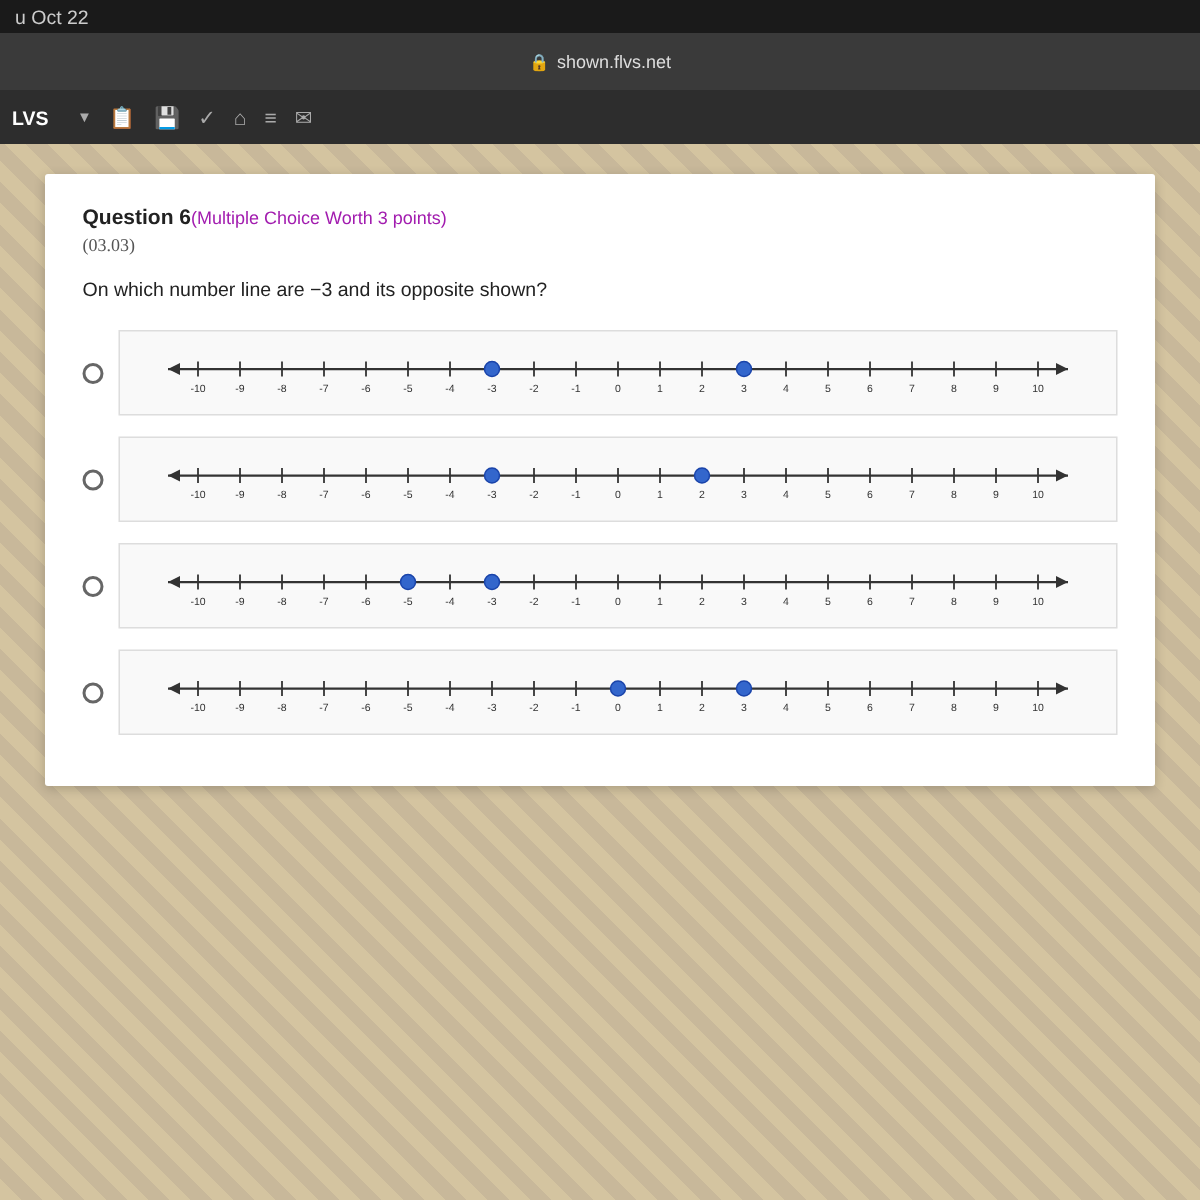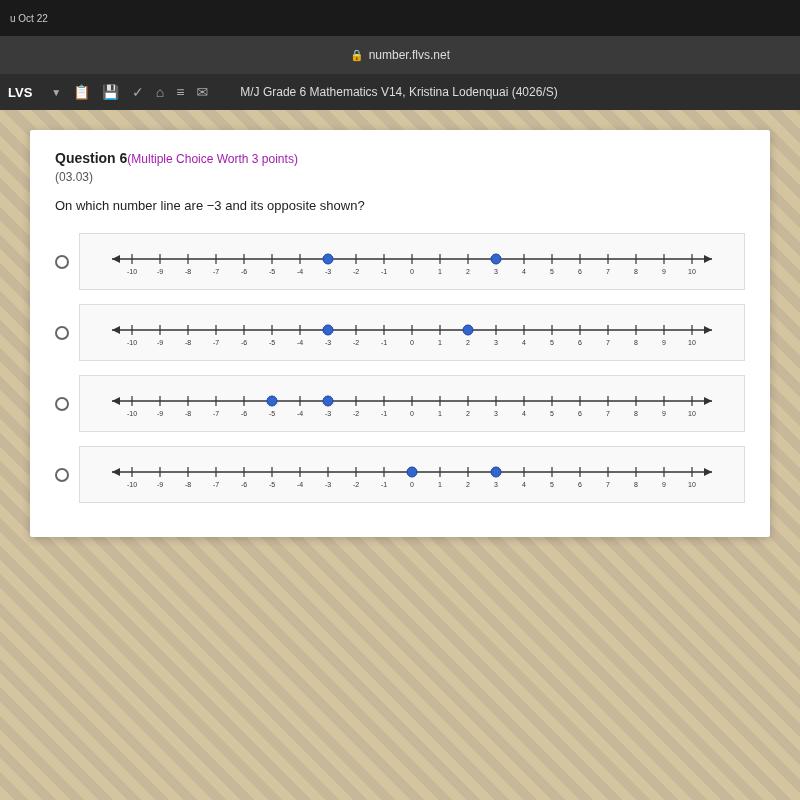--- a/index.html
+++ b/index.html
@@ -22,26 +22,26 @@
         #c8b89a 10px,
         #c8b89a 20px
       );
     }
 
     
     .status-bar {
       position: relative;
       z-index: 10;
       background: #1a1a1a;
-      height: 36px;
+      height: 22px;
       display: flex;
       align-items: center;
       padding: 0 10px;
       color: #ccc;
-      font-size: 10px;
+      font-size: 13px;
     }
 
     
     .browser-toolbar {
       position: relative;
       z-index: 10;
       background: #3a3a3a;
       height: 38px;
       display: flex;
       align-items: center;
@@ -114,20 +114,21 @@
       font-size: 14px;
       font-weight: bold;
       margin-bottom: 4px;
       color: #222;
     }
 
     .question-subtitle {
       font-size: 12px;
       color: #555;
       margin-bottom: 14px;
+      font-family: Liberation Serif, serif;
     }
 
     .question-text {
       font-size: 13px;
       color: #222;
       margin-bottom: 20px;
     }
 
     
     .option-row {
@@ -165,36 +166,35 @@
 
 <div class="bg-pattern"></div>
 
 <div class="status-bar">
   <span>u Oct 22</span>
 </div>
 
 <div class="browser-toolbar">
   <div class="url-bar">
     <span class="lock-icon">🔒</span>
-    <span>number.flvs.net</span>
+    <span>shown.flvs.net</span>
   </div>
 </div>
 
 <div class="lvs-toolbar">
   <span class="lvs-logo">
     <span>LVS</span>
     <span style="font-size:10px; color:#aaa;">▼</span>
   </span>
   <span class="toolbar-icon">📋</span>
   <span class="toolbar-icon">💾</span>
   <span class="toolbar-icon">✓</span>
   <span class="toolbar-icon">⌂</span>
   <span class="toolbar-icon">≡</span>
   <span class="toolbar-icon">✉</span>
-  <span class="lvs-title">M/J Grade 6 Mathematics V14, Kristina Lodenquai (4026/S)</span>
 </div>
 
 <div class="main-content">
 
   <div class="question-header">
     <span>Question 6</span><span style="font-weight:normal; font-size:12px; color:#a21caf;">(Multiple Choice Worth 3 points)</span>
   </div>
   <div class="question-subtitle">(03.03)</div>
   <div class="question-text">On which number line are −3 and its opposite shown?</div>
 

